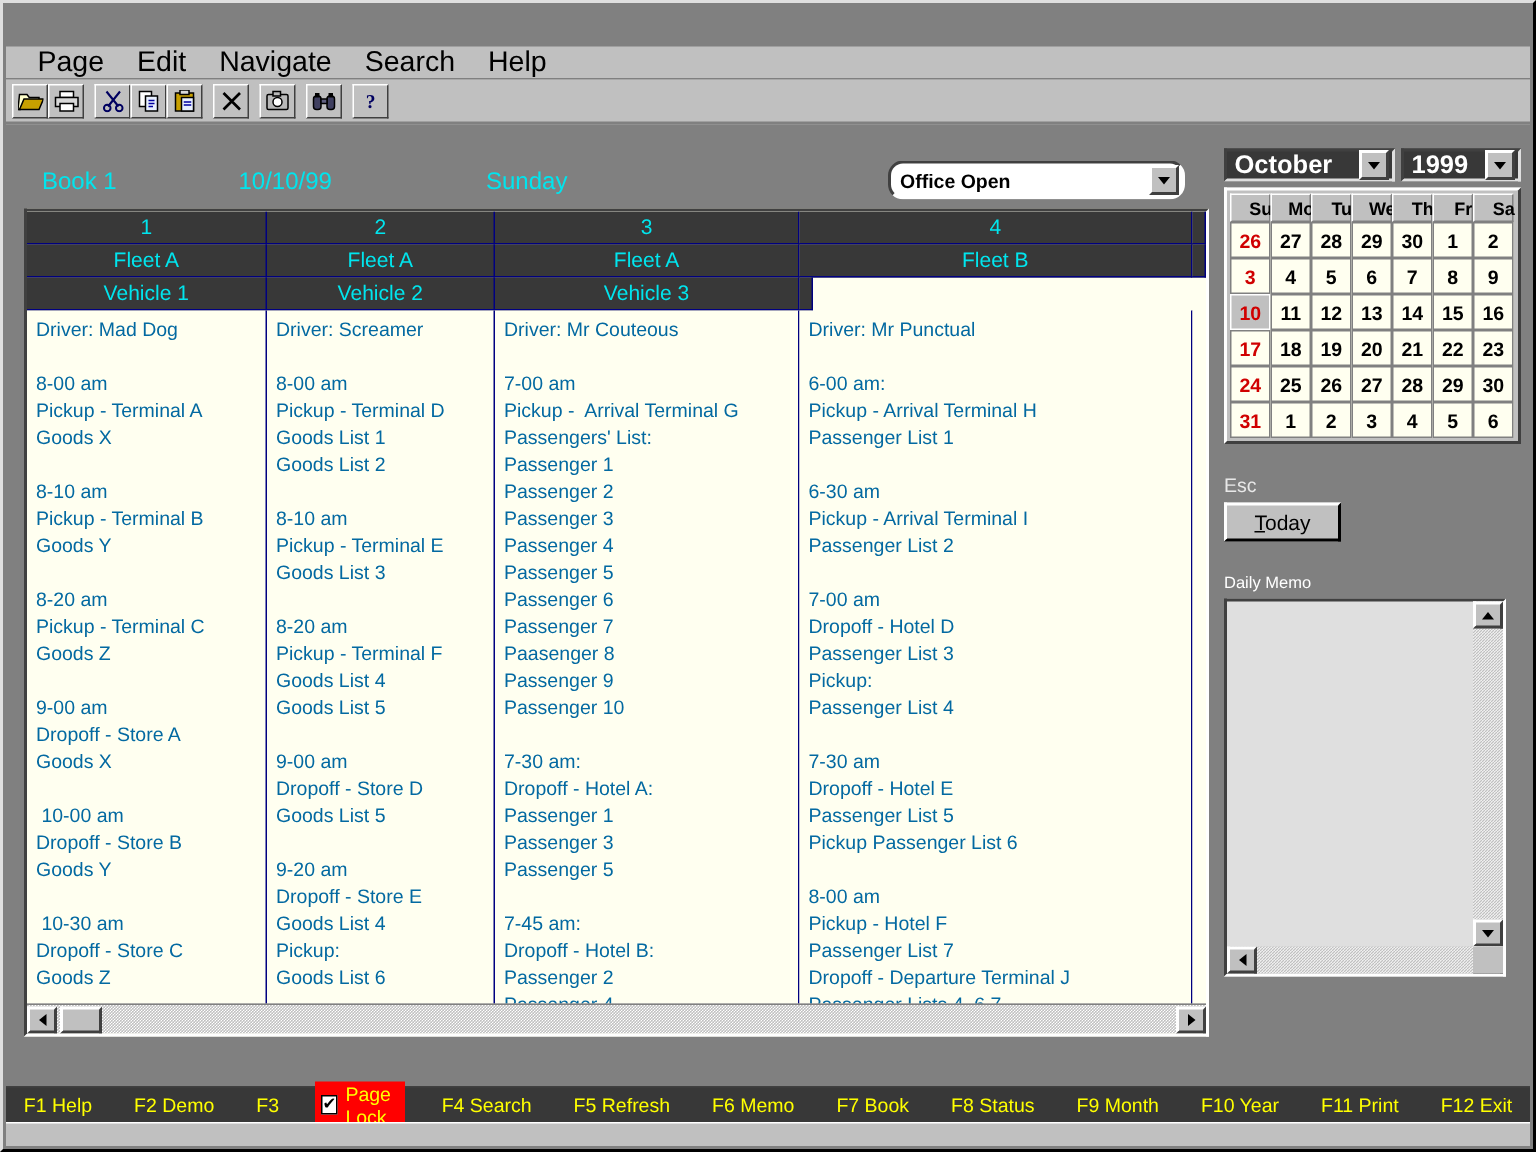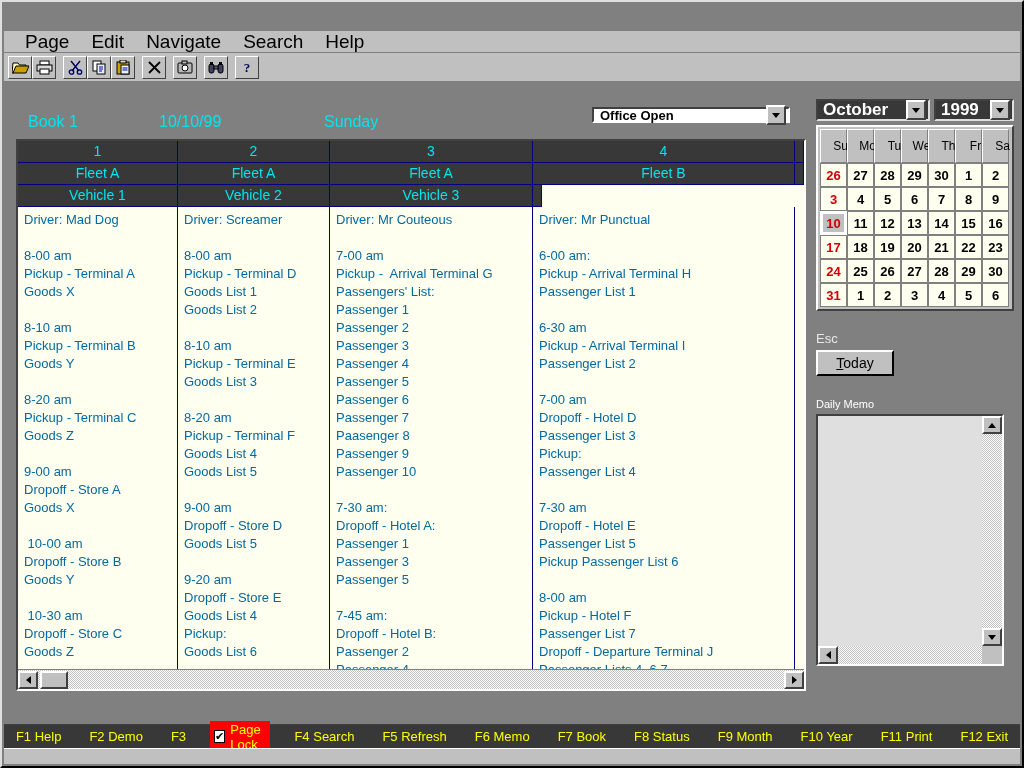--- a/index.html
+++ b/index.html
@@ -118,25 +118,25 @@
   }
   .head-label {
     color: #00e5ee; font-size: 16px; white-space: nowrap;
   }
   .hl-book { position: absolute; left: 14px; }
   .hl-date { position: absolute; left: 145px; }
   .hl-day  { position: absolute; left: 310px; }
 
   .office-combo {
     position: absolute; left: 588px; top: 22px;
-    width: 198px; height: 16px;
+    width: 198px; height: 26px;
     background: #fff;
     border-top: 2px solid #404040; border-left: 2px solid #404040;
     border-right: 2px solid #fff; border-bottom: 2px solid #fff;
-    display: flex; align-items: center;
+    display: flex; align-items: center; border-radius: 10px;
   }
   .office-combo .val {
     flex: 1; font-size: 13px; font-weight: bold; color: #000; padding-left: 6px;
   }
   .combo-arrow {
     width: 20px; height: 20px; margin-right: 2px;
     background: #c0c0c0;
     border-top: 2px solid #fff; border-left: 2px solid #fff;
     border-right: 2px solid #404040; border-bottom: 2px solid #404040;
     display: flex; align-items: center; justify-content: center;
@@ -251,37 +251,37 @@
   .calendar {
     margin-top: 4px;
     width: 198px;
     background: #c0c0c0;
     border-top: 2px solid #fff; border-left: 2px solid #fff;
     border-right: 2px solid #404040; border-bottom: 2px solid #404040;
     padding: 2px;
   }
   .cal-dow { display: flex; }
   .cal-dow div {
-    width: 27px; height: 34px; flex: none;
+    width: 27px; height: 19px; flex: none;
     background: #c0c0c0;
     border-top: 1px solid #fff; border-left: 1px solid #fff;
     border-right: 1px solid #808080; border-bottom: 1px solid #808080;
-    font-size: 12px; font-weight: normal; color: #000;
+    font-size: 12px; font-weight: bold; color: #000;
     display: flex; align-items: center; justify-content: center; padding-left: 14px;
   }
   .cal-week { display: flex; }
   .cal-day {
     width: 27px; height: 24px; flex: none;
     background: #fffff0;
     border: 1px solid #808080;
     font-size: 13px; font-weight: bold; color: #000;
     display: flex; align-items: center; justify-content: center;
   }
   .cal-day.sun { color: #d00000; }
-  .cal-day.sel { background: #c0c0c0; border: 3px solid #ffffff; }
+  .cal-day.sel { background: #c0c0c0; border: 1px solid #ffffff; }
 
   .esc-label {
     margin-top: 20px; color: #e8e8e8; font-size: 13px;
   }
   .today-btn {
     margin-top: 4px; width: 78px; height: 26px;
     background: #c0c0c0;
     border-top: 2px solid #fff; border-left: 2px solid #fff;
     border-right: 2px solid #000; border-bottom: 2px solid #000;
     display: flex; align-items: center; justify-content: center;

